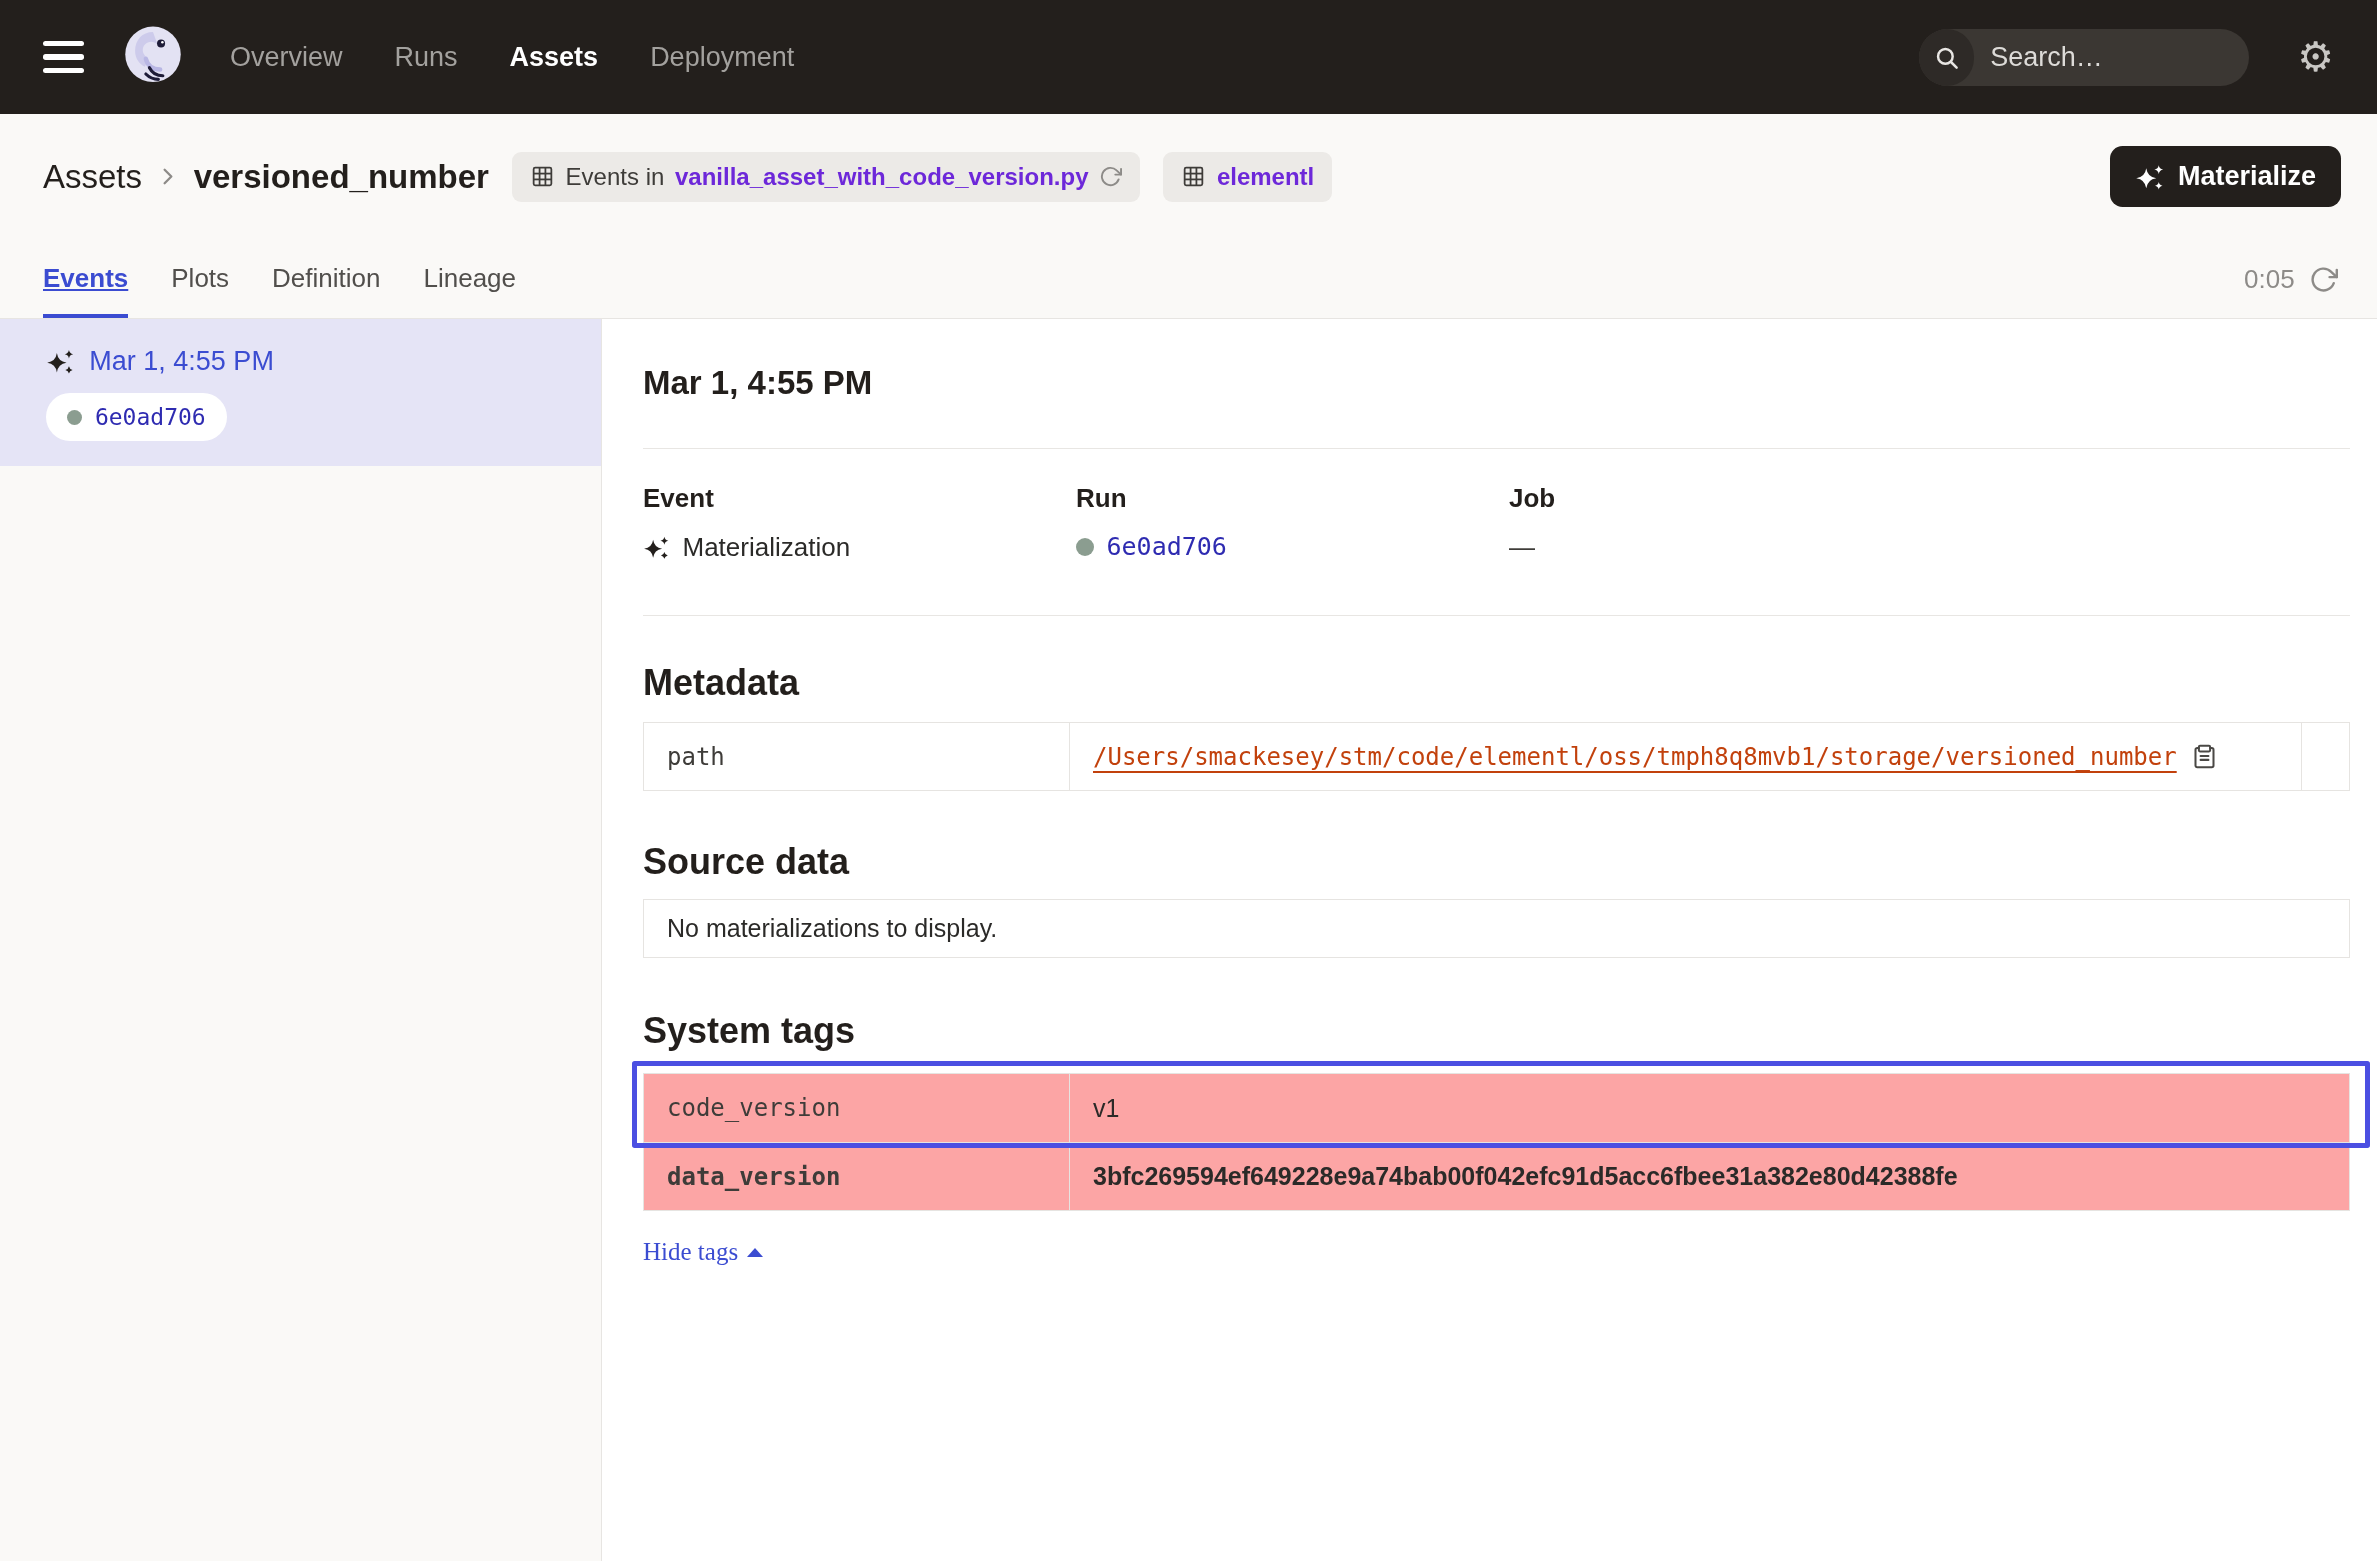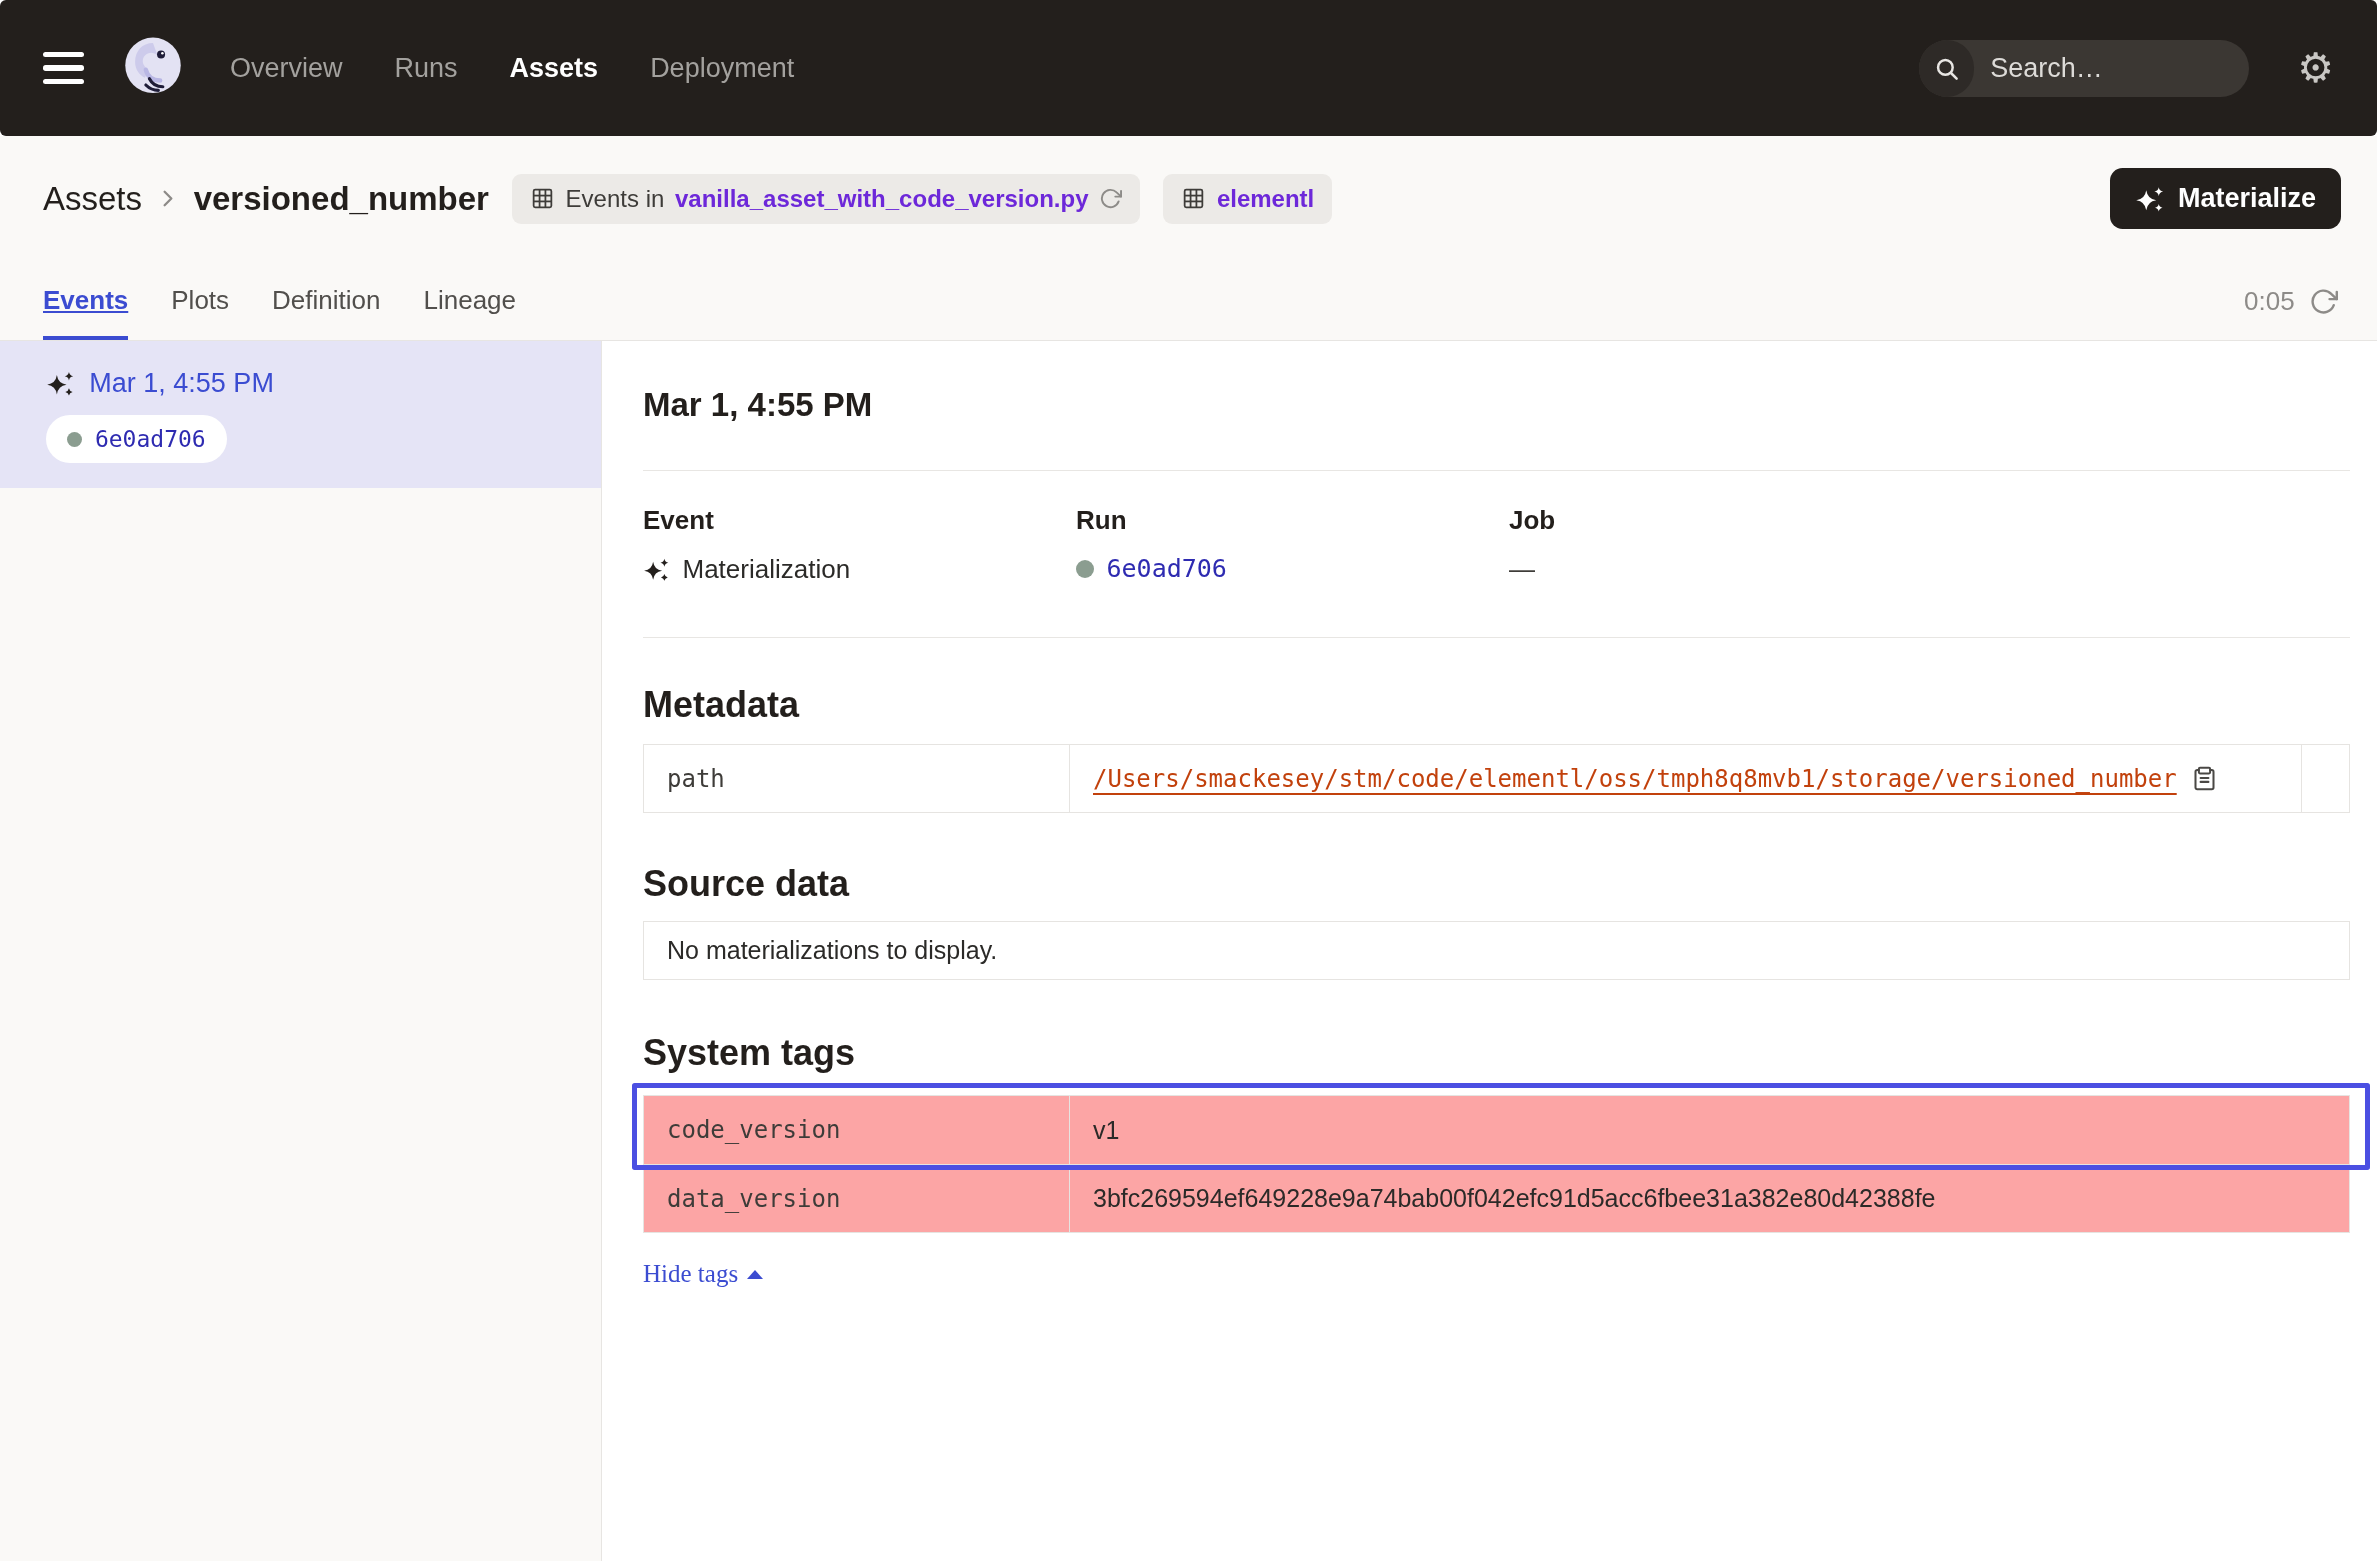--- a/index.html
+++ b/index.html
@@ -5,22 +5,22 @@
   * { margin:0; padding:0; box-sizing:border-box; }
   html,body { width:2377px; height:1561px; }
   body {
     font-family:"Liberation Sans", sans-serif;
     background:#ffffff; color:#231F1C; overflow:hidden;
   }
   .mono { font-family:"DejaVu Sans Mono", monospace; }
 
   
   .topnav {
-    height:136px; background:#231F1C; display:flex; align-items:center;
-    padding:0 43px; gap:0;border-radius:6px;
+    height:114px; background:#231F1C; display:flex; align-items:center;
+    padding:0 43px; gap:0;
   }
   .hamburger { width:46px; display:flex; flex-direction:column; gap:8px; cursor:pointer; }
   .hamburger span { display:block; width:41px; height:5.4px; background:#ffffff; border-radius:2.7px; }
   .logo { width:68px; height:68px; margin-left:30px; }
   .nav-links { display:flex; gap:52px; margin-left:43px; }
   .nav-link { font-size:27px; color:#A3A19E; cursor:pointer; }
   .nav-link.active { color:#ffffff; font-weight:700; }
   .topnav-spacer { flex:1; }
   .searchbox {
     width:330px; height:57px; background:#3B3733; border-radius:29px;
@@ -114,21 +114,21 @@
   .empty-box {
     margin-top:16px; border:0.9px solid #E6E4E1; height:59px;
     display:flex; align-items:center; padding-left:23px; font-size:25px; color:#2B2A28;
     background:#ffffff;
   }
 
   .mt-tags { margin-top:52px; }
   .tags-wrap { position:relative; margin-top:21.4px; }
   .tags-table { border:0.9px solid #E6E4E1; background:#fca5a5; }
   .tag-row { display:grid; grid-template-columns:426px 1fr; height:68px; }
-  .tag-row + .tag-row { border-top:0.9px solid #E6E4E1; }
+  .tag-row + .tag-row { border-top:0.9px solid #E6E4E1;font-weight:bold; }
   .tag-key {
     border-right:0.9px solid #E6E4E1; display:flex; align-items:center;
     padding-left:23px; font-size:24px; color:#3E3C39;
   }
   .tag-val { display:flex; align-items:center; padding-left:23px; font-size:25px; color:#2B2A28; }
   .tags-highlight {
     position:absolute; left:-10.7px; right:-19.6px; top:-12.5px; height:87px;
     border:5.4px solid #4B4FE2; border-radius:2.7px; pointer-events:none;
   }
   .hide-tags { margin-top:27px; display:inline-flex; align-items:center; gap:9px; cursor:pointer;font-family:Liberation Serif, serif; }

